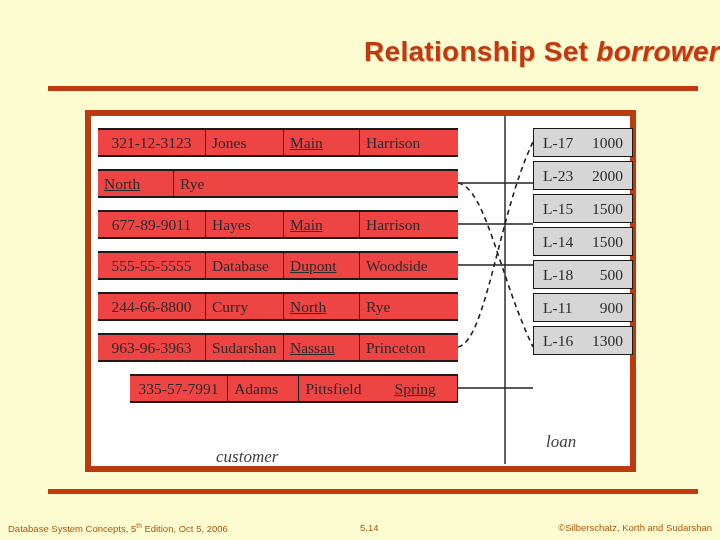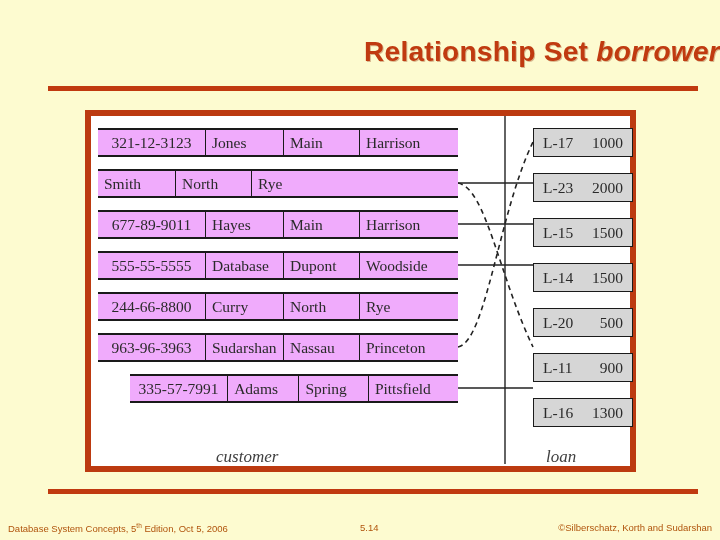--- a/index.html
+++ b/index.html
@@ -64,21 +64,21 @@
   #customer-table {
     position: absolute;
     left: 7px;
     top: 12px;
     width: 360px;
   }
   .cust-row {
     position: relative;
     height: 29px;
     margin-bottom: 12px;
-    background: #f0abfc;
+    background: #ef4444;
     border-top: 2px solid #1a1a1a;
     border-bottom: 2px solid #1a1a1a;
     display: flex;
     align-items: center;
     font-family: "Liberation Serif", serif;
     font-size: 15.5px;
     color: #2a2a2a;
     box-sizing: border-box;
   }
   .cust-row:last-child { margin-bottom: 0; margin-left: 32px; }
@@ -86,34 +86,34 @@
     box-sizing: border-box;
     padding: 0 6px;
     overflow: hidden;
     white-space: nowrap;
     height: 100%;
     display: flex;
     align-items: center;
   }
   .cust-cell.c0 { width: 108px; border-right: 1.5px solid #1a1a1a; justify-content: center; }
   .cust-cell.c1 { width: 78px;  border-right: 1.5px solid #1a1a1a; }
-  .cust-cell.c2 { width: 76px;  border-right: 1.5px solid #1a1a1a; }
+  .cust-cell.c2 { width: 76px;  border-right: 1.5px solid #1a1a1a; text-decoration: underline; }
   .cust-cell.c3 { width: 98px; }
 
   
   #loan-table {
     position: absolute;
     left: 442px;
     top: 12px;
     width: 100px;
   }
   .loan-row {
     position: relative;
     height: 29px;
-    margin-bottom: 16px;
+    margin-bottom: 4px;
     background: #D6D6D6;
     border: 1.5px solid #1a1a1a;
     display: flex;
     align-items: center;
     justify-content: space-between;
     padding: 0 9px;
     font-family: "Liberation Serif", serif;
     font-size: 15.5px;
     color: #2a2a2a;
     box-sizing: border-box;
@@ -131,21 +131,21 @@
 
   
   .set-caption {
     position: absolute;
     font-family: "Liberation Serif", serif;
     font-style: italic;
     font-size: 17px;
     color: #404040;
   }
   #caption-customer { left: 125px; top: 331px; }
-  #caption-loan     { left: 455px; top: 331px; }
+  #caption-loan     { left: 455px; top: 316px; }
 
   
   .footer-text {
     position: absolute;
     top: 522px;
     font-size: 9.5px;
     color: #B0540C;
     white-space: nowrap;
   }
   #footer-left   { left: 8px; }
@@ -178,21 +178,20 @@
     </svg>
 
     <div id="customer-table">
       <div class="cust-row">
         <div class="cust-cell c0">321-12-3123</div>
         <div class="cust-cell c1">Jones</div>
         <div class="cust-cell c2">Main</div>
         <div class="cust-cell c3">Harrison</div>
       </div>
       <div class="cust-row">
-        <div class="cust-cell c1">Smith</div>
         <div class="cust-cell c2">North</div>
         <div class="cust-cell c3">Rye</div>
       </div>
       <div class="cust-row">
         <div class="cust-cell c0">677-89-9011</div>
         <div class="cust-cell c1">Hayes</div>
         <div class="cust-cell c2">Main</div>
         <div class="cust-cell c3">Harrison</div>
       </div>
       <div class="cust-row">
@@ -209,22 +208,22 @@
       </div>
       <div class="cust-row">
         <div class="cust-cell c0">963-96-3963</div>
         <div class="cust-cell c1">Sudarshan</div>
         <div class="cust-cell c2">Nassau</div>
         <div class="cust-cell c3">Princeton</div>
       </div>
       <div class="cust-row">
         <div class="cust-cell c0">335-57-7991</div>
         <div class="cust-cell c1">Adams</div>
+        <div class="cust-cell c3">Pittsfield</div>
         <div class="cust-cell c2">Spring</div>
-        <div class="cust-cell c3">Pittsfield</div>
       </div>
     </div>
 
     <div id="loan-table">
       <div class="loan-row">
         <span>L-17</span>
         <span>1000</span>
       </div>
       <div class="loan-row">
         <span>L-23</span>
@@ -232,21 +231,21 @@
       </div>
       <div class="loan-row">
         <span>L-15</span>
         <span>1500</span>
       </div>
       <div class="loan-row">
         <span>L-14</span>
         <span>1500</span>
       </div>
       <div class="loan-row">
-        <span>L-20</span>
+        <span>L-18</span>
         <span>500</span>
       </div>
       <div class="loan-row">
         <span>L-11</span>
         <span>900</span>
       </div>
       <div class="loan-row">
         <span>L-16</span>
         <span>1300</span>
       </div>

